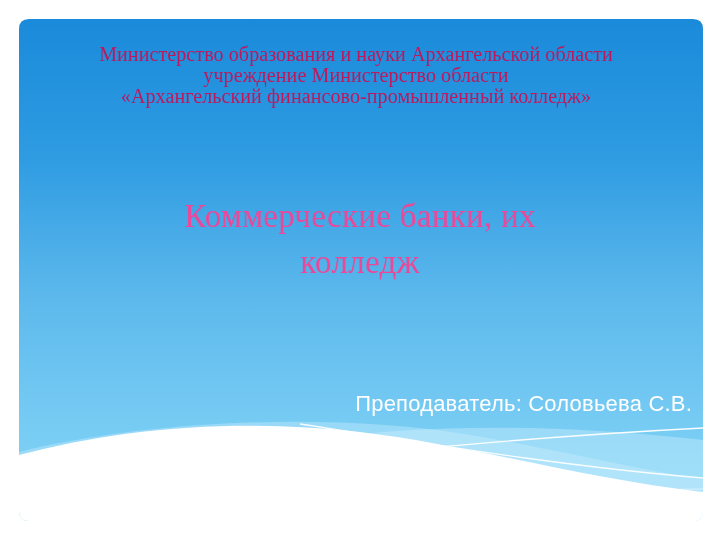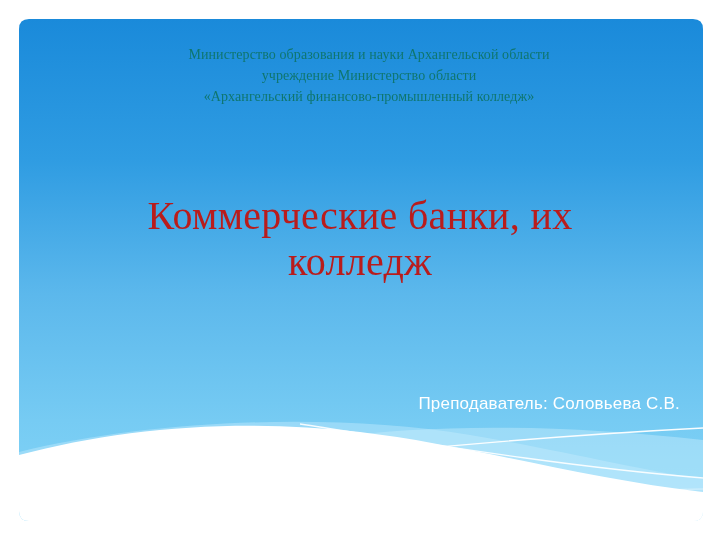--- a/index.html
+++ b/index.html
@@ -30,57 +30,57 @@
   }
   .text-layer {
     position: absolute;
     left: 0;
     top: 0;
     width: 720px;
     height: 540px;
   }
   #org-block {
     position: absolute;
-    left: 69px;
+    left: 56px;
     top: 44px;
     width: 600px;
     text-align: center;
-    color: #0f766e;
+    color: #be185d;
     font-family: "Liberation Serif", "DejaVu Serif", serif;
-    font-size: 14px;
+    font-size: 20px;
     line-height: 21px;
     font-weight: 400;
     letter-spacing: 0.1px;
     white-space: nowrap;
   }
   #org-block div {
     white-space: nowrap;
   }
   #main-title {
     position: absolute;
     left: 100px;
     top: 193px;
     width: 520px;
     text-align: center;
-    color: #b91c1c;
+    color: #ec4899;
     font-family: "Liberation Serif", "DejaVu Serif", serif;
-    font-size: 40px;
+    font-size: 33px;
     line-height: 46px;
     font-weight: 400;
     letter-spacing: 0.3px;
   }
   #presenter-line {
     position: absolute;
-    left: 288px;
+    left: 300px;
     top: 393px;
     width: 392px;
     text-align: right;
     color: #ffffff;
     font-family: "Liberation Sans", "DejaVu Sans", sans-serif;
-    font-size: 17px;
+    font-size: 22px;
     line-height: 22px;
     font-weight: 400;
     letter-spacing: 0.2px;
   }
 </style>
 </head>
 <body>
 
 <div id="slide">
 

